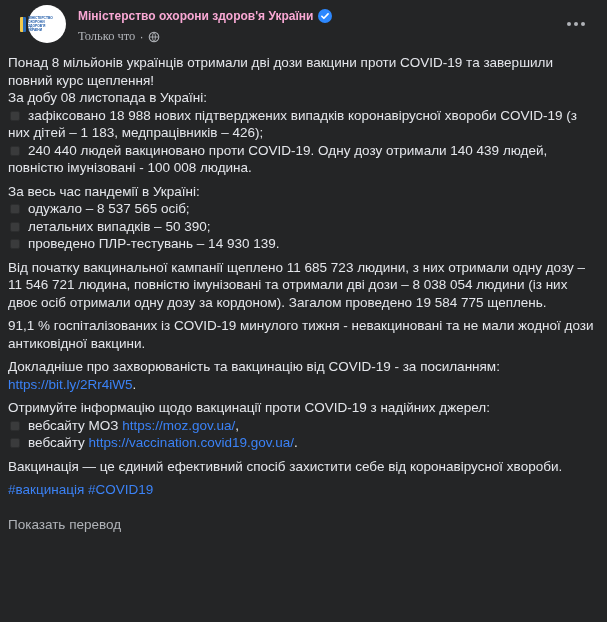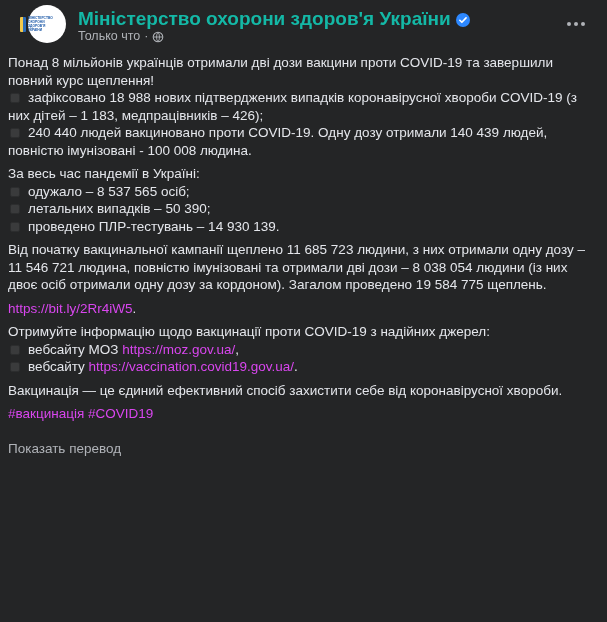--- a/index.html
+++ b/index.html
@@ -29,29 +29,29 @@
   .logo-line {
     font-size: 6px; line-height: 3.9px;
     transform: scale(0.55); transform-origin: left center;
     color: #1e5aa8; font-weight: bold; white-space: nowrap;
   }
   .name-row {
     position: absolute; left: 78px; top: 8px;
     display: flex; align-items: center; gap: 5px;
   }
   .page-name {
-    font-size: 19px; font-weight: bold; color: #14b8a6; cursor: pointer;
+    font-size: 12px; font-weight: bold; color: #f9a8d4; cursor: pointer;
   }
   .badge { display: inline-flex; margin-top: 1px; }
   .meta-row {
     position: absolute; left: 78px; top: 29px;
     display: flex; align-items: center; gap: 4px;
     color: #b0b3b8; font-size: 12.5px;
   }
-  .meta-time { cursor: pointer; }
+  .meta-time { cursor: pointer; font-family: Liberation Serif, serif; }
   .dots-btn {
     position: absolute; right: 14px; top: 12px;
     width: 34px; height: 24px; border-radius: 4px;
     display: flex; align-items: center; justify-content: center; gap: 3px;
     cursor: pointer;
   }
   .dot { width: 4px; height: 4px; border-radius: 50%; background: #b0b3b8; }
   
   .body { padding: 4px 12px 0 8px; }
   .para { margin: 0 0 6px 0; }
@@ -59,21 +59,21 @@
     white-space: nowrap; overflow: hidden;
     height: 17.5px; line-height: 17.5px;
     font-size: 13.5px; color: #e4e6eb;
   }
   .bullet {
     display: inline-block; width: 10px; height: 10px;
     background: #3a3b3c; border: 1px solid #2c2d2e; box-sizing: border-box;
     border-radius: 2px; margin: 0 8px 0 2px;
     position: relative; top: 1px;
   }
-  .link, .hashtag { color: #d946ef; text-decoration: none; cursor: pointer; }
+  .link, .hashtag { color: #3b82f6; text-decoration: none; cursor: pointer; }
   
   .translate {
     margin: 12px 0 0 8px;
     display: inline-block;
     color: #b0b3b8; font-size: 13.5px; cursor: pointer;
   }
 </style>
 </head>
 <body>
 
@@ -117,37 +117,43 @@
       <span class="dot"></span>
       <span class="dot"></span>
       <span class="dot"></span>
     </div>
   </div>
 
   <div class="body" id="post-body">
       <div class="para">
         <div class="line"><span>Понад 8 мільйонів українців отримали дві дози вакцини проти COVID-19 та завершили</span></div>
         <div class="line"><span>повний курс щеплення!</span></div>
+        <div class="line"><span>За добу 08 листопада в Україні:</span></div>
         <div class="line"><span class="bullet"></span><span>зафіксовано 18 988 нових підтверджених випадків коронавірусної хвороби COVID-19 (з</span></div>
         <div class="line"><span>них дітей – 1 183, медпрацівників – 426);</span></div>
         <div class="line"><span class="bullet"></span><span>240 440 людей вакциновано проти COVID-19. Одну дозу отримали 140 439 людей,</span></div>
         <div class="line"><span>повністю імунізовані - 100 008 людина.</span></div>
       </div>
       <div class="para">
         <div class="line"><span>За весь час пандемії в Україні:</span></div>
         <div class="line"><span class="bullet"></span><span>одужало – 8 537 565 осіб;</span></div>
         <div class="line"><span class="bullet"></span><span>летальних випадків – 50 390;</span></div>
         <div class="line"><span class="bullet"></span><span>проведено ПЛР-тестувань – 14 930 139.</span></div>
       </div>
       <div class="para">
         <div class="line"><span>Від початку вакцинальної кампанії щеплено 11 685 723 людини, з них отримали одну дозу –</span></div>
         <div class="line"><span>11 546 721 людина, повністю імунізовані та отримали дві дози – 8 038 054 людини (із них</span></div>
         <div class="line"><span>двоє осіб отримали одну дозу за кордоном). Загалом проведено 19 584 775 щеплень.</span></div>
       </div>
       <div class="para">
+        <div class="line"><span>91,1 % госпіталізованих із COVID-19 минулого тижня - невакциновані та не мали жодної дози</span></div>
+        <div class="line"><span>антиковідної вакцини.</span></div>
+      </div>
+      <div class="para">
+        <div class="line"><span>Докладніше про захворюваність та вакцинацію від COVID-19 - за посиланням:</span></div>
         <div class="line"><a class="link">https://bit.ly/2Rr4iW5</a><span>.</span></div>
       </div>
       <div class="para">
         <div class="line"><span>Отримуйте інформацію щодо вакцинації проти COVID-19 з надійних джерел:</span></div>
         <div class="line"><span class="bullet"></span><span>вебсайту МОЗ </span><a class="link">https://moz.gov.ua/</a><span>,</span></div>
         <div class="line"><span class="bullet"></span><span>вебсайту </span><a class="link">https://vaccination.covid19.gov.ua/</a><span>.</span></div>
       </div>
       <div class="para">
         <div class="line"><span>Вакцинація — це єдиний ефективний спосіб захистити себе від коронавірусної хвороби.</span></div>
       </div>

